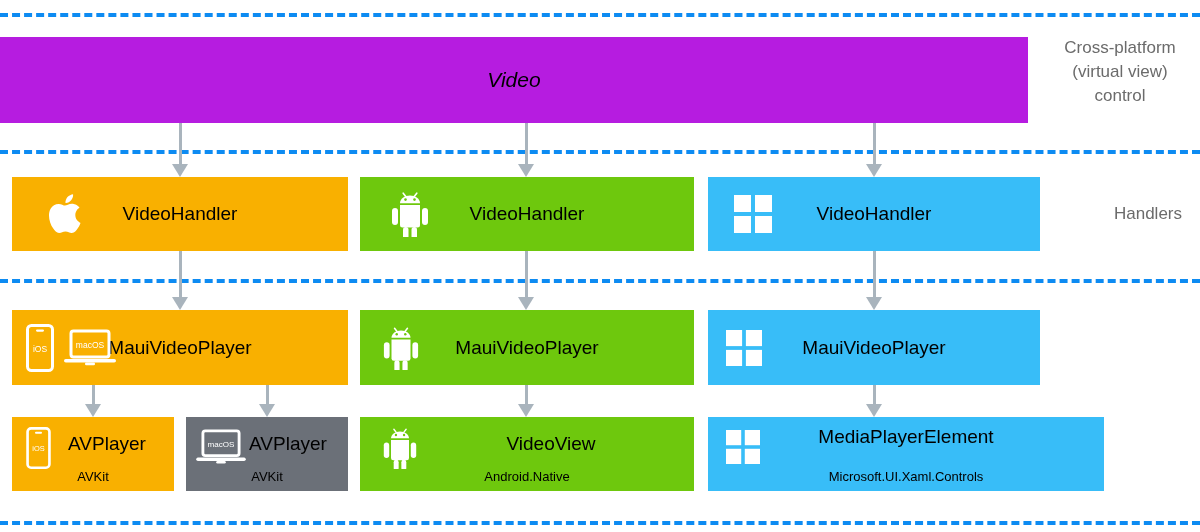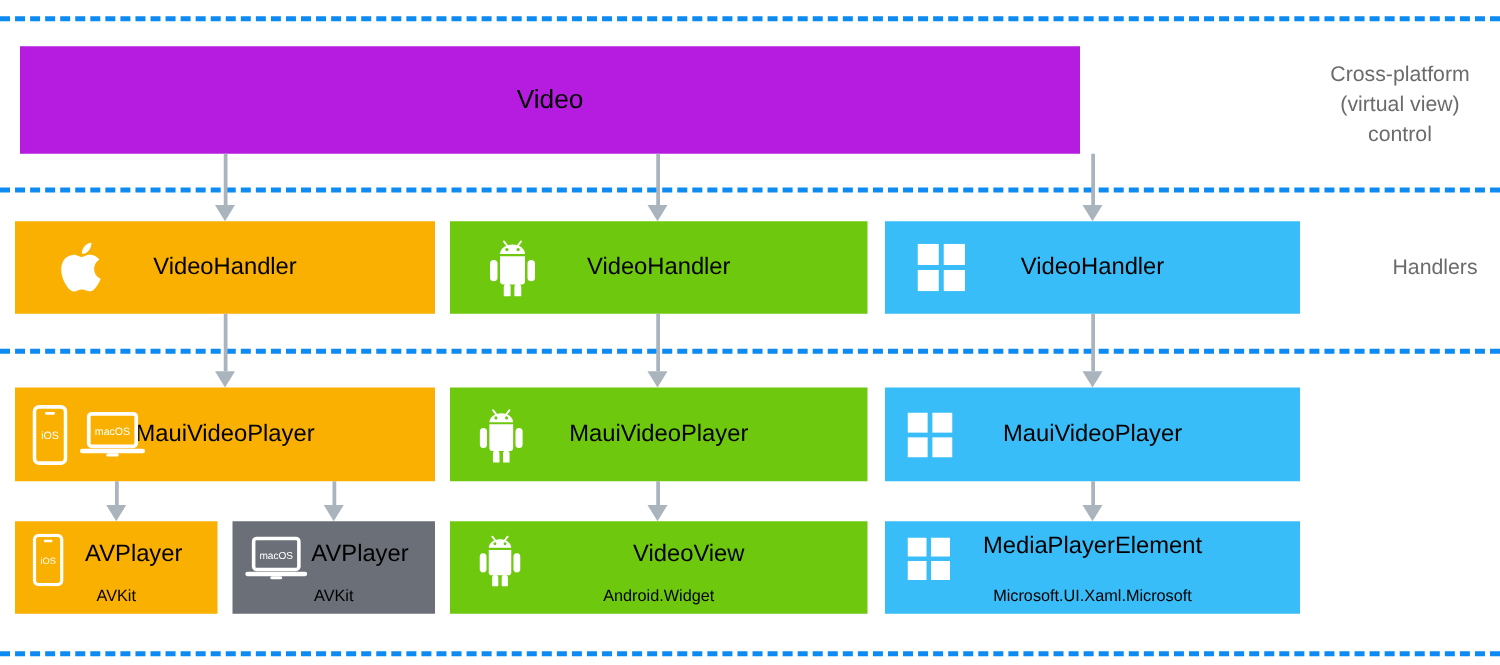--- a/index.html
+++ b/index.html
@@ -116,28 +116,28 @@
 </head>
 <body>
 
 <div id="stage">
 
   <div class="divider" style="top:13px;"></div>
   <div class="divider" style="top:150px;"></div>
   <div class="divider" style="top:279px;"></div>
   <div class="divider" style="top:521px;"></div>
 
-  <div class="band-label" style="top:48px;">
+  <div class="band-label" style="top:36px;">
     <div>Cross-platform</div>
     <div>(virtual view)</div>
     <div>control</div>
   </div>
   <div class="band-label" style="top:202px;padding-left:28px;">Handlers</div>
 
-  <div class="box c-purple hero" style="left:16px; top:37px; width:848px; height:86px;">
+  <div class="box c-purple hero" style="left:0; top:37px; width:1028px; height:86px;font-style:italic;">
     <span class="title">Video</span>
   </div>
 
   <div class="arrow" style="left:172px; top:123px; height:54px;">
     <div class="shaft" style="height:41px;"></div>
     <div class="head" style="top:41px;"></div>
   </div>
   <div class="arrow" style="left:518px; top:123px; height:54px;">
     <div class="shaft" style="height:41px;"></div>
     <div class="head" style="top:41px;"></div>
@@ -297,29 +297,29 @@
         <path d="M10 14h20v20a2.5 2.5 0 0 1-2.5 2.5h-15A2.5 2.5 0 0 1 10 34z" fill="#ffffff"></path>
         <rect x="13" y="36" width="5.5" height="12" rx="2.75" fill="#ffffff"></rect>
         <rect x="21.5" y="36" width="5.5" height="12" rx="2.75" fill="#ffffff"></rect>
         <path d="M10 12.2c0-4.2 4.5-7.6 10-7.6s10 3.4 10 7.6z" fill="#ffffff"></path>
         <circle cx="15.5" cy="8.6" r="1.3" fill="#6ec80d"></circle>
         <circle cx="24.5" cy="8.6" r="1.3" fill="#6ec80d"></circle>
         <path d="M13.2 2.2l2.6 3.4M26.8 2.2l-2.6 3.4" stroke="#ffffff" stroke-width="1.6" stroke-linecap="round"></path>
       </svg>
     </span>
     <span class="title" style="margin-bottom:10px;margin-left:48px;">VideoView</span>
-    <span class="subtitle">Android.Widget</span>
-  </div>
-
-  <div class="box c-blue" style="left:708px; top:417px; width:332px; height:74px; justify-content:center; padding-bottom:24px;">
+    <span class="subtitle">Android.Native</span>
+  </div>
+
+  <div class="box c-blue" style="left:708px; top:417px; width:396px; height:74px; justify-content:center; padding-bottom:24px;">
     <span class="icon-slot" style="left:18px; top:4px; bottom:18px;">
       <svg class="ico" width="34" height="34" viewBox="0 0 38 38" aria-hidden="true">
         <rect x="0" y="0" width="17" height="17" fill="#ffffff"></rect>
         <rect x="21" y="0" width="17" height="17" fill="#ffffff"></rect>
         <rect x="0" y="21" width="17" height="17" fill="#ffffff"></rect>
         <rect x="21" y="21" width="17" height="17" fill="#ffffff"></rect>
       </svg>
     </span>
     <span class="title" style="margin-bottom:10px;">MediaPlayerElement</span>
-    <span class="subtitle">Microsoft.UI.Xaml.Microsoft</span>
+    <span class="subtitle">Microsoft.UI.Xaml.Controls</span>
   </div>
 
 </div>
 
 </body></html>

